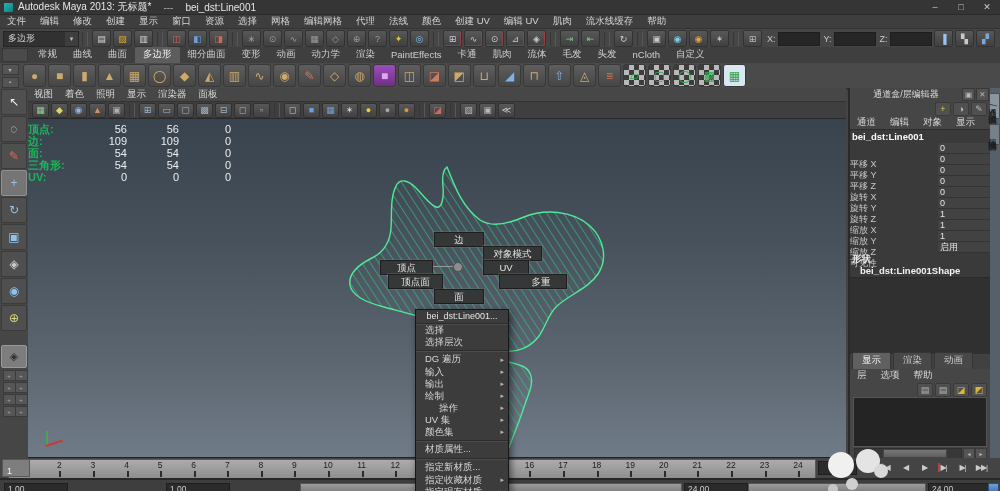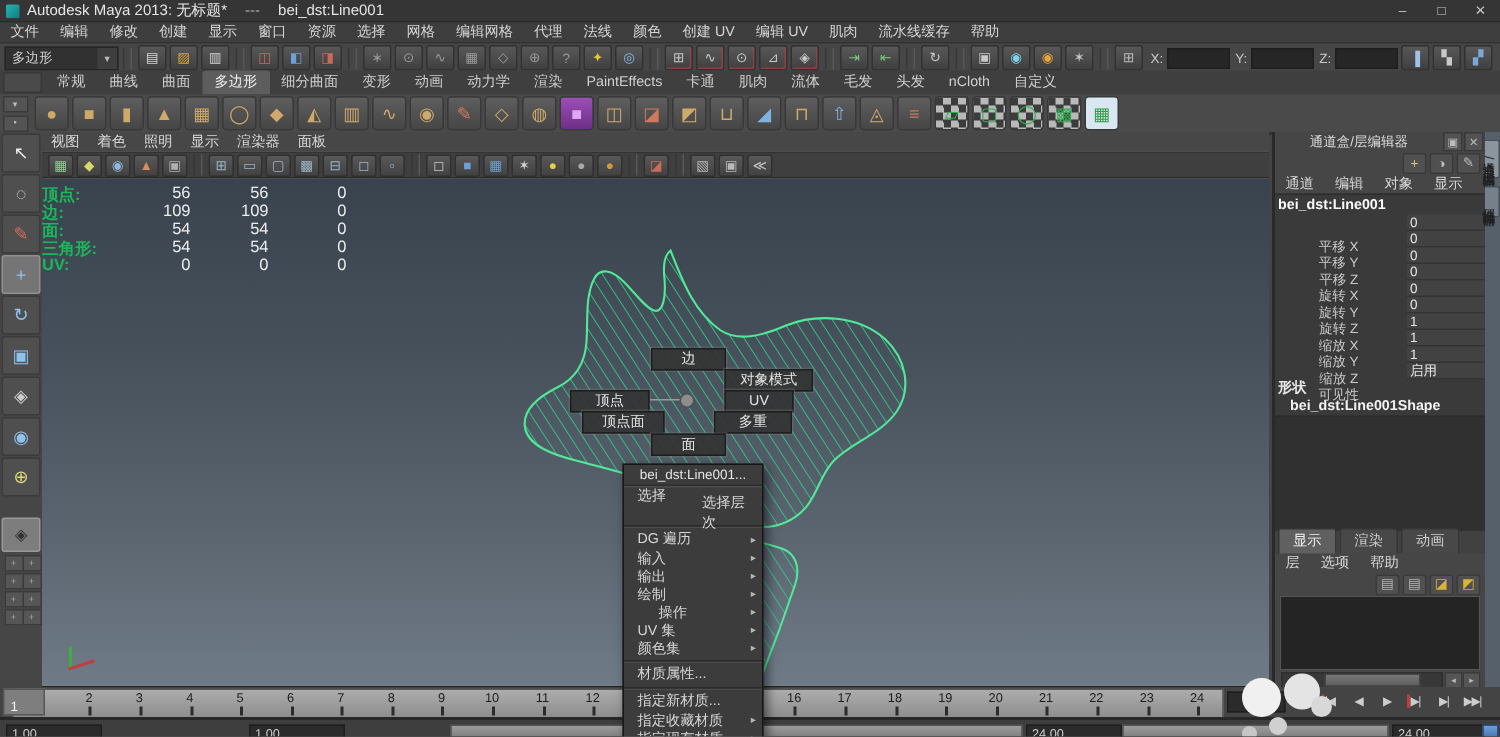--- a/index.html
+++ b/index.html
@@ -70,38 +70,38 @@
   #axis .ax-y{position:absolute;left:6px;bottom:0;width:2px;height:16px;background:#3fae3f;}
   #axis .ax-x{position:absolute;left:6px;bottom:0;width:18px;height:2px;background:#c53b3b;transform:rotate(-18deg);transform-origin:left bottom;}
   
   .mm-item{position:absolute;z-index:40;height:13px;line-height:13px;text-align:center;font-size:9.5px;color:#e4e4e4;
     background:rgba(52,52,52,.93);border:1px solid #1e1e1e;box-shadow:0 0 0 1px rgba(120,120,120,.35);}
   .mm-item.n{left:406px;top:113px;width:48px;}
   .mm-item.ne{left:455px;top:127px;width:57px;}
   .mm-item.w{left:352px;top:141px;width:51px;}
   .mm-item.e{left:455px;top:141px;width:44px;}
   .mm-item.sw{left:360px;top:155px;width:53px;}
-  .mm-item.se{left:448px;top:155px;width:50px;}
+  .mm-item.se{left:471px;top:155px;width:50px;padding-left:16px;}
   .mm-item.s{left:406px;top:170px;width:48px;}
   #mm-line{position:absolute;left:405px;top:147px;width:22px;height:1px;background:#9a9a9a;z-index:39;}
   #mm-dot{position:absolute;left:425px;top:143px;width:8px;height:8px;border-radius:50%;background:#8d8d8d;border:1px solid #4f4f4f;z-index:39;}
   #vp-bottom{height:3px;background:#222;}
   
   #rightpanel{left:848px;top:88px;width:140px;height:370px;background:#464646;border-left:2px solid #2a2a2a;display:flex;flex-direction:column;}
   #cb-titlerow{height:13px;display:flex;align-items:center;}
   #cb-title{flex:1;text-align:center;font-size:9px;color:#dcdcdc;}
   .cb-winbtn{width:11px;height:11px;font-size:7.5px;color:#bbb;display:flex;align-items:center;justify-content:center;background:#535353;border:1px solid #383838;margin-right:1px;}
   #cb-iconrow{height:15px;display:flex;align-items:center;justify-content:flex-end;padding-right:3px;}
   .cb-tool{width:14px;height:12px;margin-left:2px;display:flex;align-items:center;justify-content:center;font-size:9px;background:#505050;border:1px solid #3a3a3a;border-radius:2px;}
   #cb-menus{height:13px;display:flex;align-items:center;}
   .cb-menu{padding:0 7px;font-size:9.5px;color:#d8d8d8;}
   #cb-list{background:#3a3a3a;border-top:1px solid #2d2d2d;}
   #cb-node{height:13px;line-height:13px;font-size:9.5px;font-weight:bold;color:#fafafa;padding-left:2px;}
   .attr-row{display:flex;align-items:center;height:11px;}
-  .attr-label{flex:1;text-align:center;padding-right:3px;font-size:9px;color:#c9c9c9;margin-top:32px;}
+  .attr-label{flex:1;text-align:left;padding-right:3px;font-size:9px;color:#c9c9c9;margin-top:32px;}
   .attr-value{width:50px;font-size:9px;color:#e6e6e6;background:#424242;border-bottom:1px solid #333;padding-left:2px;height:10px;line-height:10px;}
   #cb-shape-h{height:12px;line-height:12px;font-size:9.5px;font-weight:bold;color:#e8e8e8;padding-left:2px;}
   #cb-shape{height:12px;line-height:12px;font-size:9.5px;font-weight:bold;color:#f2f2f2;padding-left:10px;}
   #cb-empty{flex:1;background:#303030;border-top:1px solid #2a2a2a;}
   
   #le-tabs{height:15px;display:flex;align-items:flex-end;background:#414141;}
   .le-tab{padding:1px 9px 2px 9px;font-size:9.5px;color:#cfcfcf;background:#484848;border:1px solid #353535;border-bottom:none;margin-left:2px;border-radius:2px 2px 0 0;}
   .le-tab.active{background:#606060;color:#f2f2f2;}
   #le-menus{height:13px;display:flex;align-items:center;}
   .le-menu{padding:0 7px;font-size:9.5px;color:#d8d8d8;}
@@ -688,21 +688,21 @@
   </div>
 
   <div class="abs" id="ctxmenu" style="left:415px;top:309px;width:92px;z-index:50;background:#3c3c3c;border:1px solid #161616;box-shadow:2px 3px 7px rgba(0,0,0,.55);padding-bottom:3px;">
     <div style="height:13px;line-height:13px;text-align:center;font-size:9px;color:#e4e4e4;border-bottom:1px solid #2d2d2d;box-shadow:0 1px 0 #4c4c4c;">bei_dst:Line001...</div>
     <div>
 
     <div class="cm-item" style="display:flex;align-items:center;height:12px;font-size:9.5px;color:#d6d6d6;padding:0 4px 0 9px;">
         <span style="flex:1">选择</span>
         <span style="font-size:7px;color:#b5b5b5"></span>
       </div>
-        <div class="cm-item" style="display:flex;align-items:center;height:12px;font-size:9.5px;color:#d6d6d6;padding:0 4px 0 9px;margin-left:43px;">
+        <div class="cm-item" style="display:flex;align-items:center;height:12px;font-size:9.5px;color:#d6d6d6;padding:0 4px 0 9px;">
         <span style="flex:1">选择层次</span>
         <span style="font-size:7px;color:#b5b5b5"></span>
       </div>
         <div class="cm-item sep" style="display:flex;align-items:center;height:12px;font-size:9.5px;color:#d6d6d6;padding:0 4px 0 9px;">
         <span style="flex:1">DG 遍历</span>
         <span style="font-size:7px;color:#b5b5b5">▸</span>
       </div>
         <div class="cm-item" style="display:flex;align-items:center;height:12px;font-size:9.5px;color:#d6d6d6;padding:0 4px 0 9px;">
         <span style="flex:1">输入</span>
         <span style="font-size:7px;color:#b5b5b5">▸</span>

